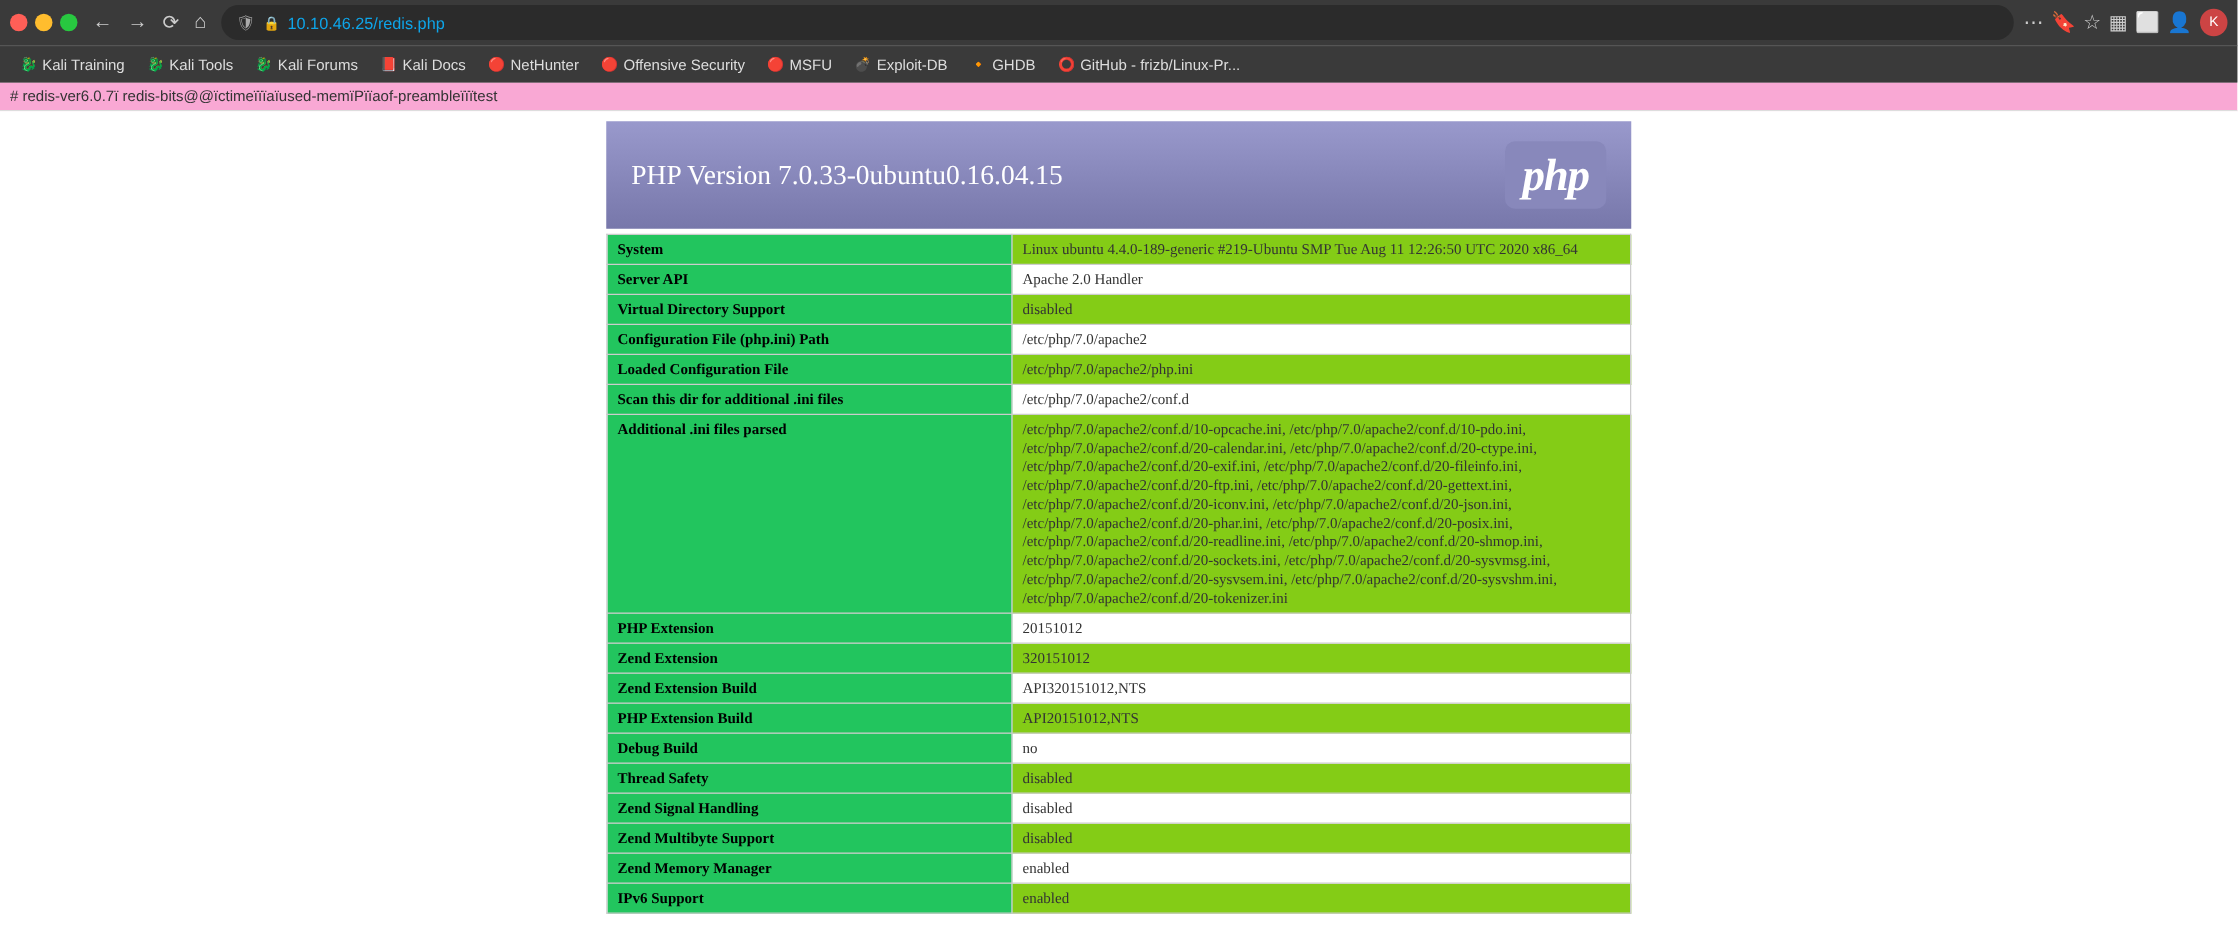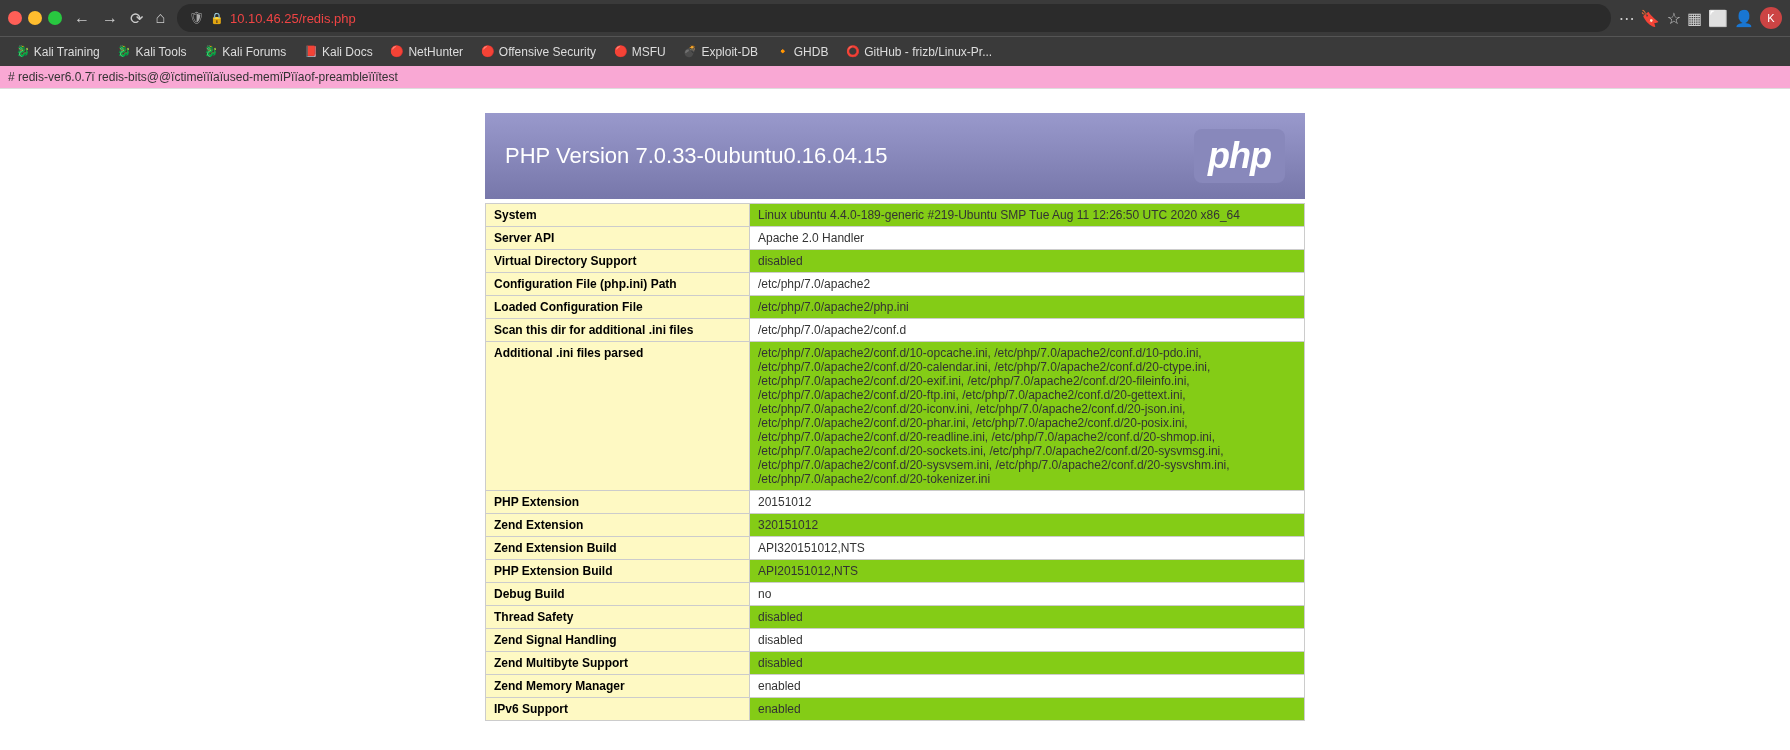--- a/index.html
+++ b/index.html
@@ -42,21 +42,21 @@
       background: #2b2b2b;
       border-radius: 20px;
       display: flex;
       align-items: center;
       padding: 4px 12px;
       gap: 6px;
       height: 28px;
     }
     .address-bar .shield-icon { color: #aaa; font-size: 12px; }
     .address-bar .lock-icon { color: #e07b00; font-size: 11px; }
-    .address-bar .url-text { color: #ef4444; font-size: 13px; flex: 1; }
+    .address-bar .url-text { color: #0ea5e9; font-size: 13px; flex: 1; }
     .nav-buttons { display: flex; align-items: center; gap: 4px; }
     .nav-btn { background: none; border: none; color: #ccc; font-size: 16px; cursor: pointer; padding: 2px 4px; }
     .toolbar-right { display: flex; align-items: center; gap: 6px; color: #ccc; font-size: 16px; }
     .toolbar-icon { cursor: pointer; }
 
     
     .bookmarks-bar {
       background: #3a3a3a;
       display: flex;
       align-items: center;
@@ -93,21 +93,22 @@
     
     .page-content {
       background: #fff;
       padding: 8px 0;
       overflow-y: auto;
       height: calc(750px - 36px - 30px - 26px);
     }
 
     .phpinfo-wrapper {
       width: 820px;
-      margin: 16px auto;
+      margin: 0 auto;
+      font-family: Liberation Serif, serif;
     }
 
     
     .php-header {
       background: linear-gradient(to bottom, #9999cc, #7777aa);
       display: flex;
       align-items: center;
       justify-content: space-between;
       padding: 16px 20px;
       margin-bottom: 4px;
@@ -133,23 +134,23 @@
       width: 100%;
       border-collapse: collapse;
       font-size: 12px;
     }
     .info-table tr td {
       border: 1px solid #ccc;
       padding: 4px 8px;
       vertical-align: top;
     }
     .info-table tr td:first-child {
-      background: #fef9c3;
+      background: #22c55e;
       font-weight: bold;
-      width: 264px;
+      width: 324px;
       color: #000;
     }
     .info-table tr td:last-child {
       background: #84cc16;
       color: #333;
     }
     .info-table tr:nth-child(even) td:last-child {
       background: #fff;
     }
   </style>

